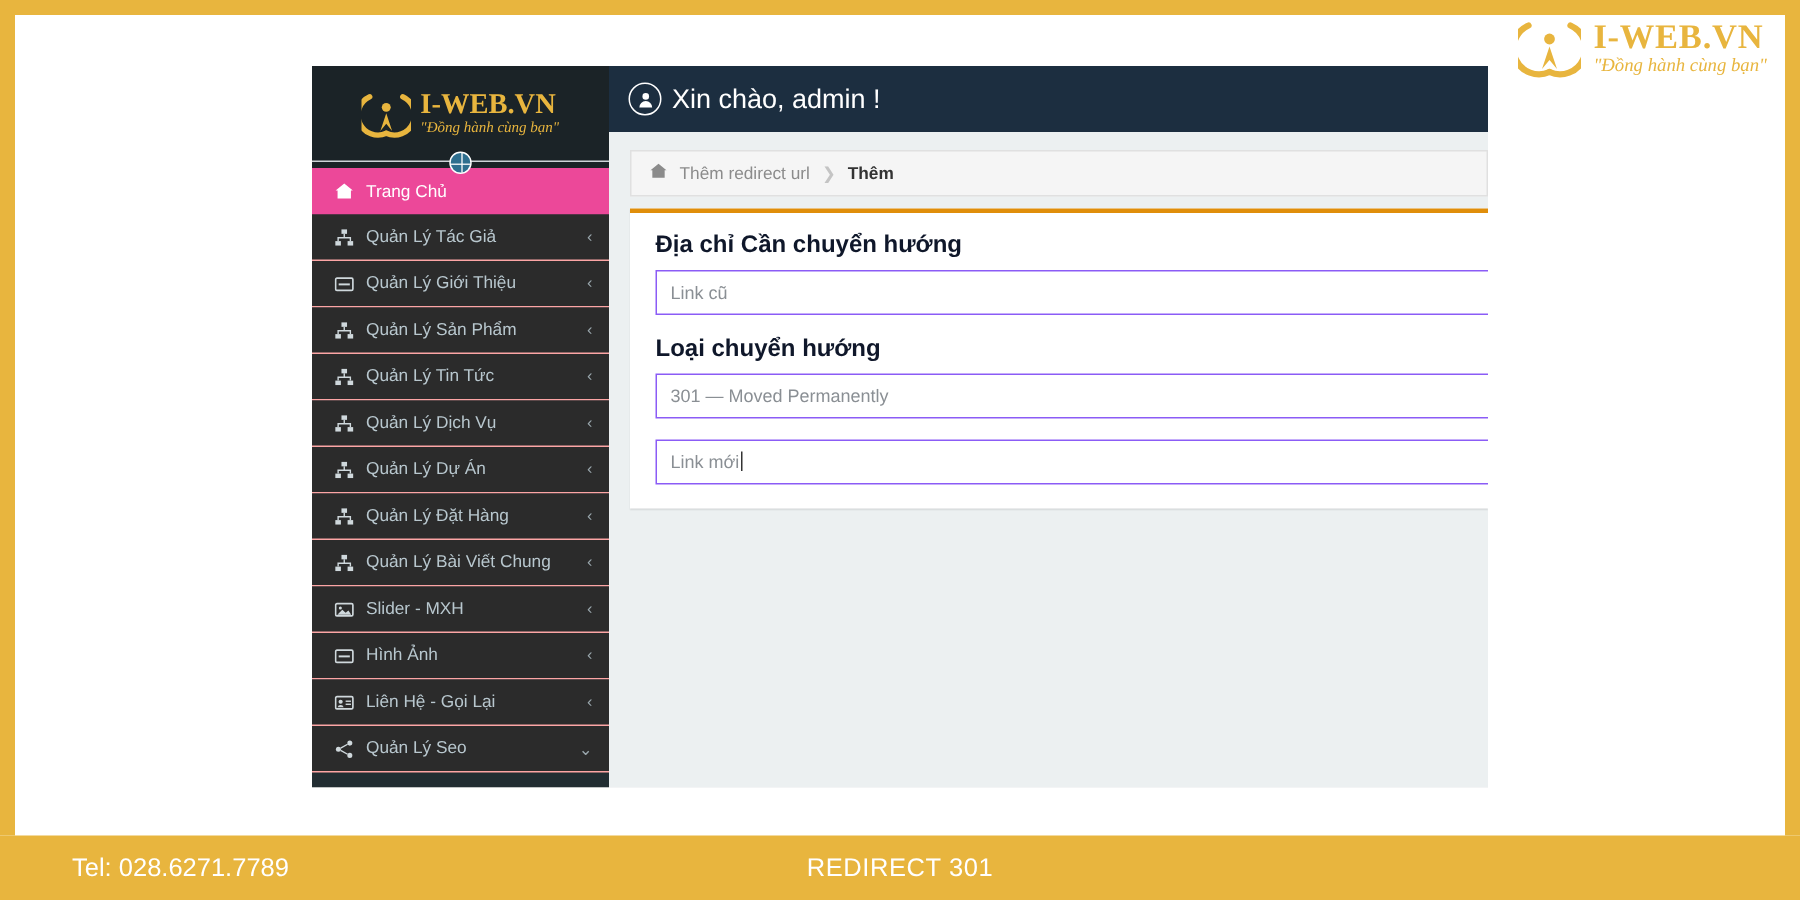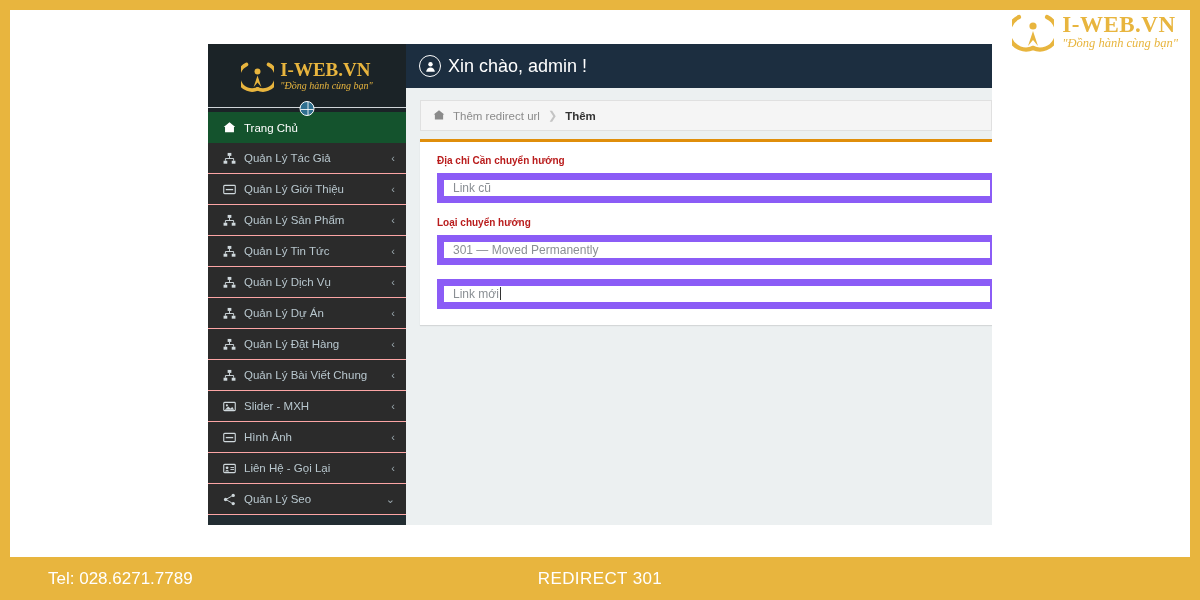--- a/index.html
+++ b/index.html
@@ -155,21 +155,21 @@
     align-items: center;
     height: 31px;
     padding: 0 11px 0 14px;
     color: #b8c7ce;
     font-size: 11.5px;
     border-bottom: 1px solid #fca5a5;
     background: #2b2b2b;
     white-space: nowrap;
   }
   .sb-item.active {
-    background: #14532d;
+    background: #ec4899;
     color: #ffffff;
     border-bottom: none;
   }
   .sb-ico {
     width: 15px;
     flex: 0 0 15px;
     margin-right: 7px;
     display: flex;
     align-items: center;
     justify-content: center;
@@ -228,28 +228,28 @@
     background: #ffffff;
     border-top: 3px solid #e08e0b;
     margin-top: 8px;
     padding: 13px 0 16px 17px;
     width: 100%;
     box-shadow: 0 1px 1px rgba(0,0,0,.10);
   }
   .field { margin-bottom: 14px; }
   .field:last-child { margin-bottom: 0; }
   .field-label {
-    font-size: 10px;
+    font-size: 16px;
     font-weight: bold;
-    color: #b91c1c;
+    color: #0f172a;
     margin-bottom: 7px;
   }
   .field-input {
     height: 30px;
-    border: 7px solid #8b5cf6;
+    border: 1px solid #8b5cf6;
     background: #ffffff;
     display: flex;
     align-items: center;
     padding-left: 9px;
     font-size: 12px;
     color: #8a8f94;
     width: 560px;
   }
   .field-input.caret .ph::after {
     content: "";

